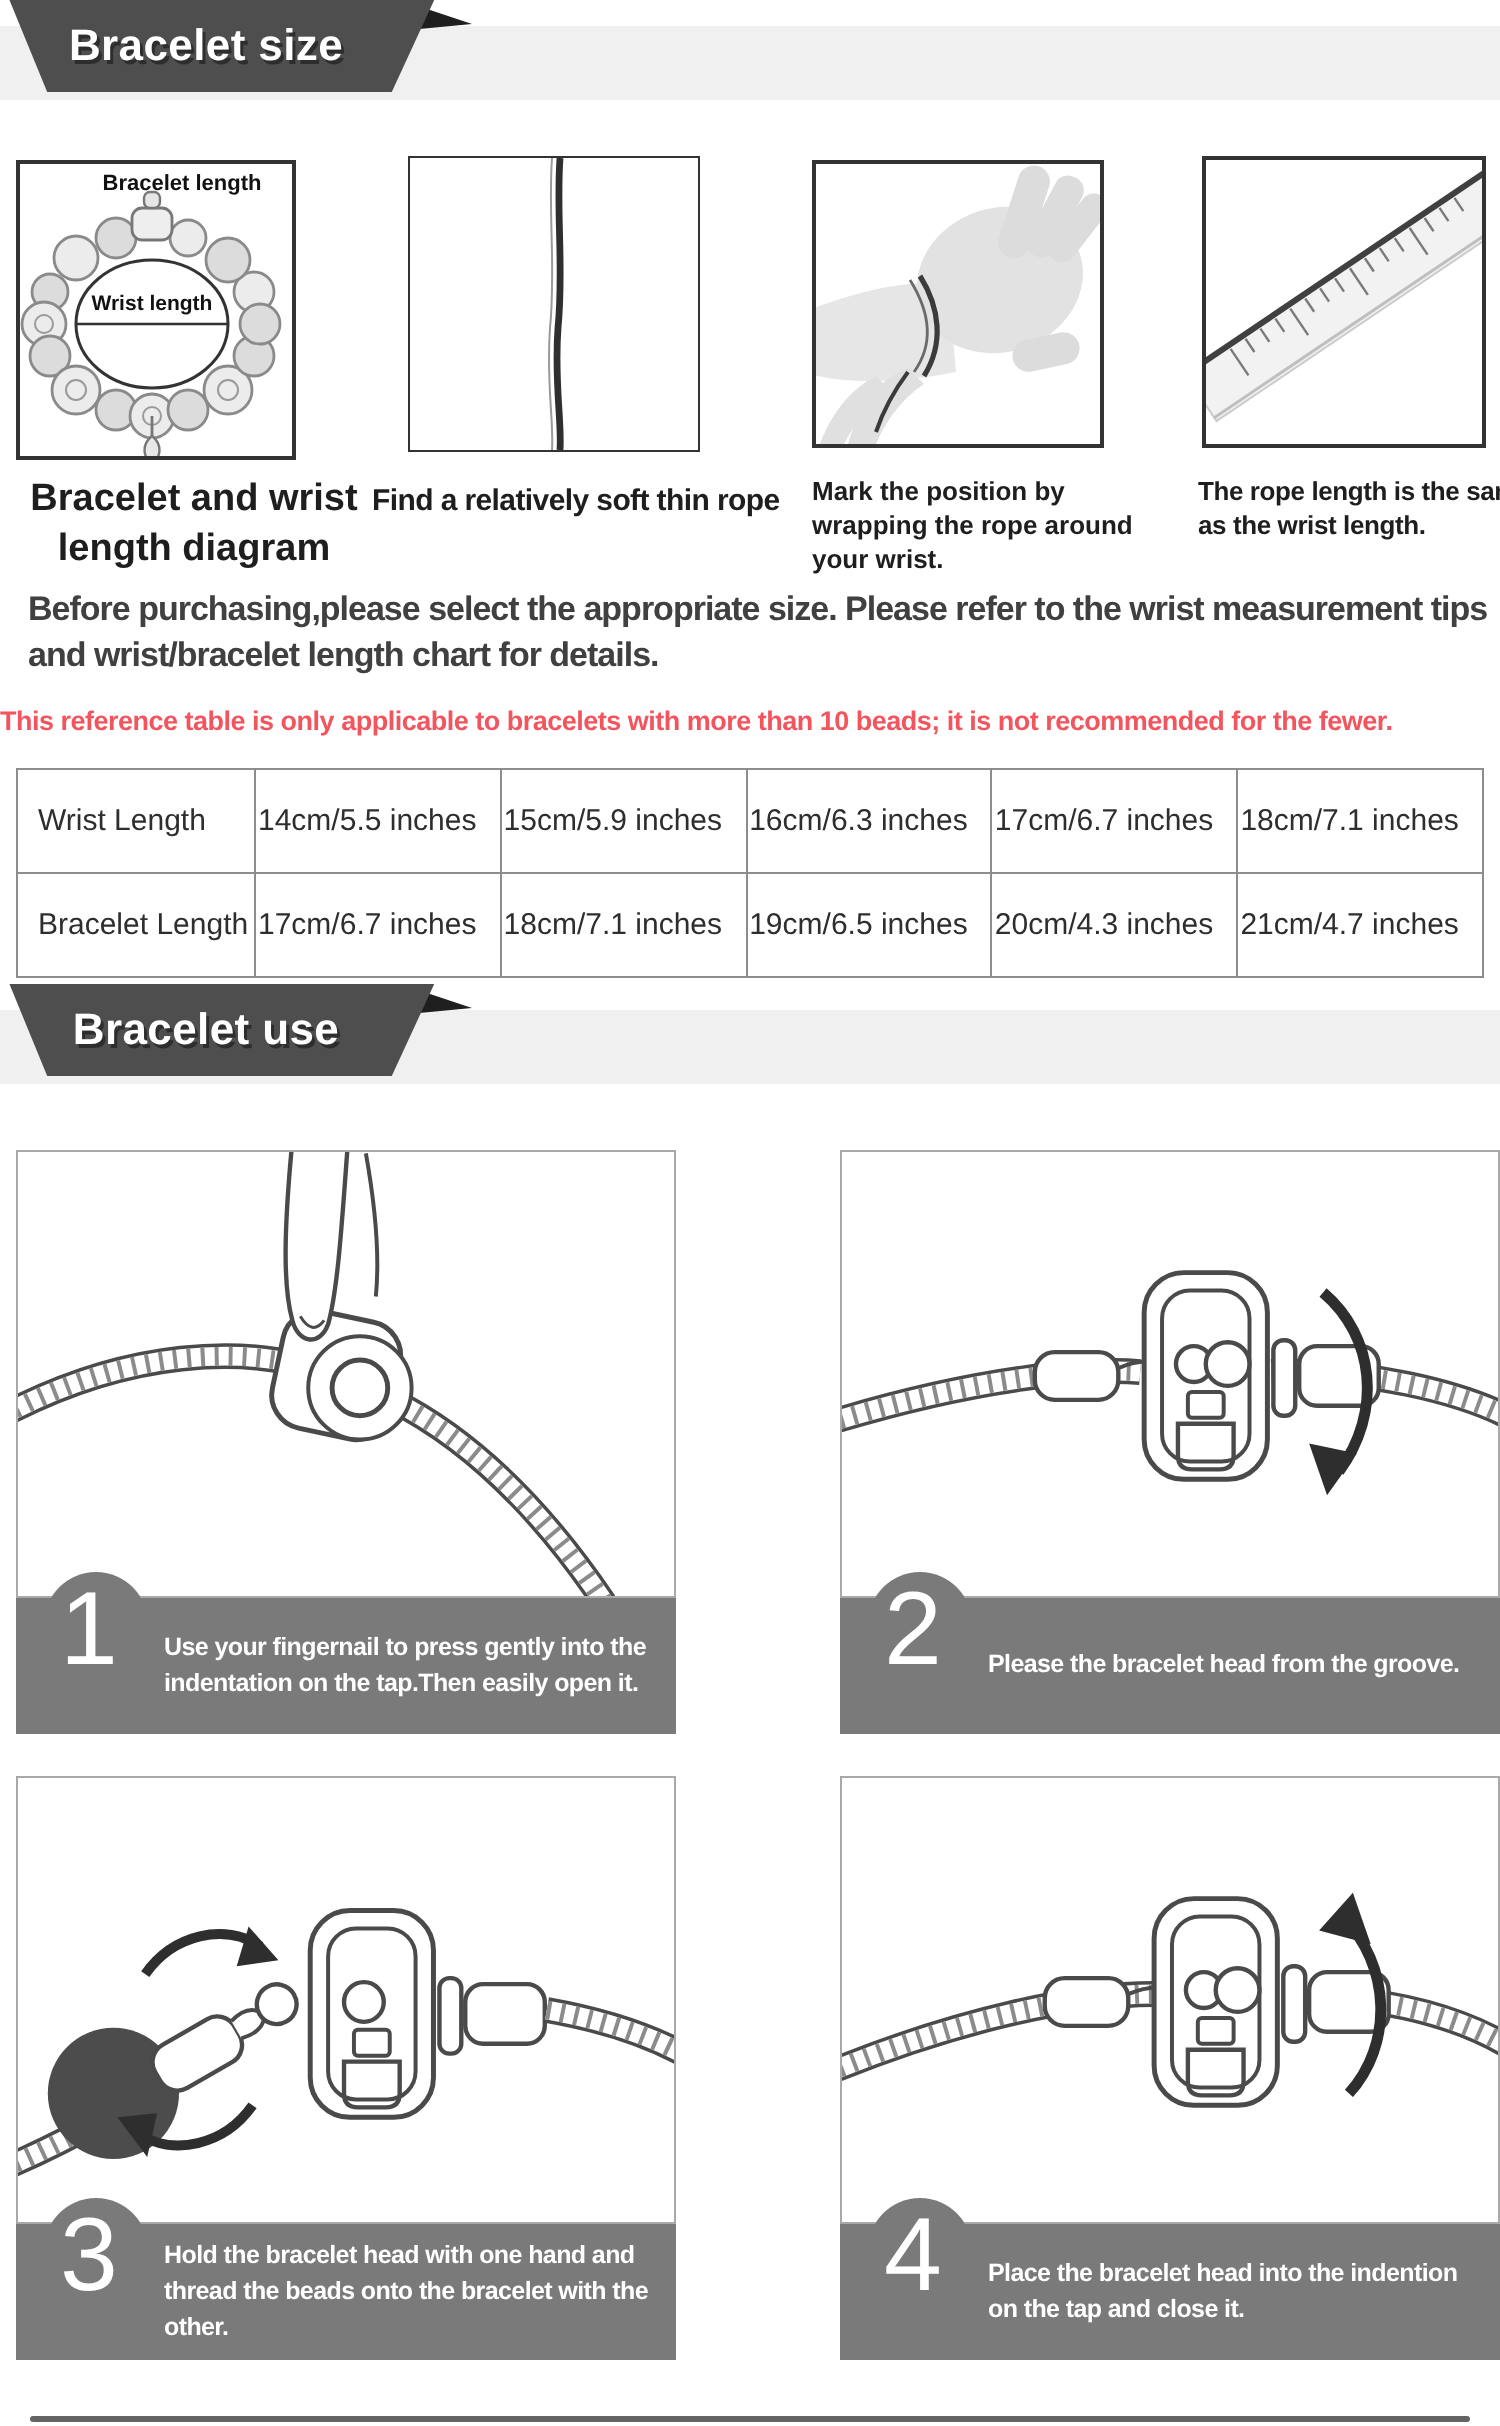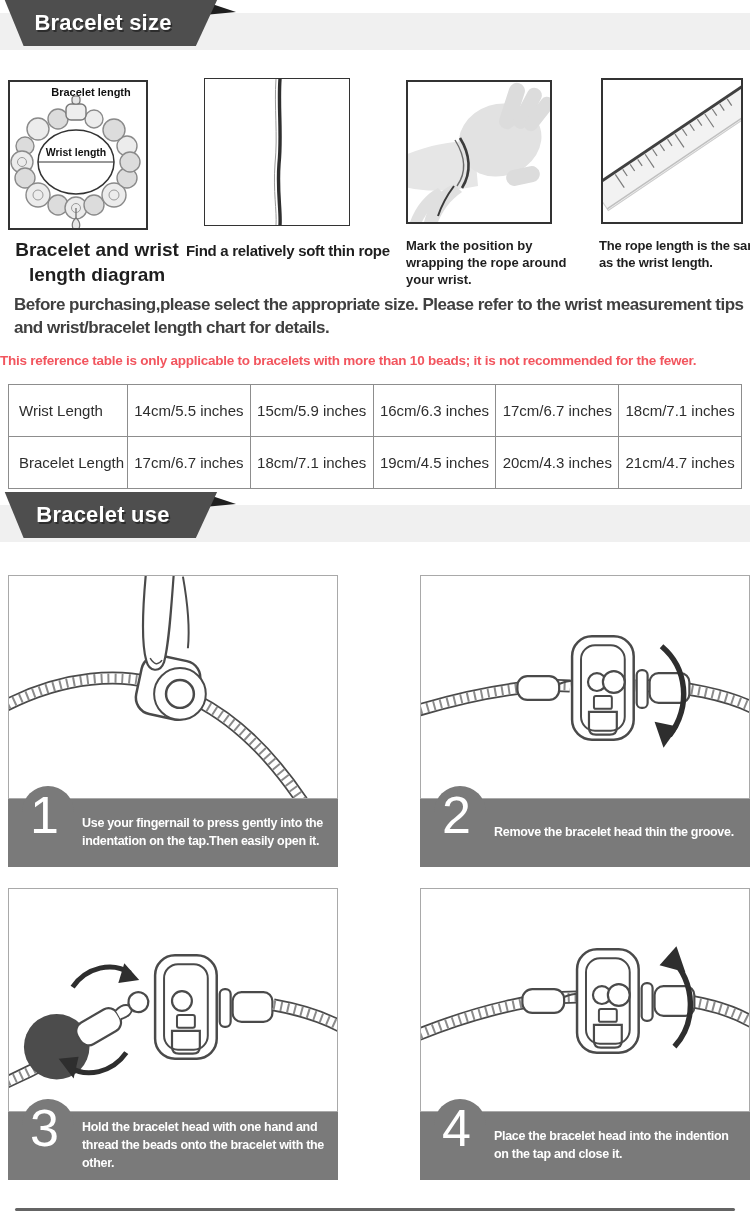--- a/index.html
+++ b/index.html
@@ -23,21 +23,21 @@
   .photo svg{display:block;}
   .fig-caption{position:absolute;margin:0;font-weight:700;color:#1e1e1e;line-height:1.3;font-size:13px;}
   .img-label{position:absolute;font-weight:700;color:#111;text-align:center;}
 
   .intro{position:absolute;left:14px;top:294px;width:732px;margin:0;font-size:17px;font-weight:700;
          color:#404040;letter-spacing:-0.5px;line-height:1.35;}
   .note{position:absolute;left:0;top:353px;margin:0;font-size:13.5px;font-weight:700;color:#f2555e;
          letter-spacing:-0.25px;white-space:nowrap;}
 
   .size-table{position:absolute;left:8px;top:384px;width:734px;border-collapse:collapse;background:#fff;}
-  .size-table td{border:1px solid #8d8d8d;height:49px;font-size:15px;color:#2e2e2e;text-align:center;}
+  .size-table td{border:1px solid #8d8d8d;height:49px;font-size:15px;color:#2e2e2e;}
   .size-table td.th{text-align:left;padding-left:10px;}
 
   
   .panel{position:absolute;width:330px;}
   .panel-art{height:222px;border:1px solid #a9a9a9;background:#fff;}
   .panel-art svg{display:block;width:100%;height:100%;}
   .step-bar{position:relative;height:68px;background:#7a7a7a;}
   .bump{position:absolute;left:14px;top:-13px;width:52px;height:26px;background:#7a7a7a;
         border-radius:26px 26px 0 0;}
   .step-num{position:absolute;left:22px;top:-10px;color:#fff;font-size:52px;font-weight:400;line-height:1;}
@@ -173,21 +173,21 @@
         <td>14cm/5.5 inches</td>
         <td>15cm/5.9 inches</td>
         <td>16cm/6.3 inches</td>
         <td>17cm/6.7 inches</td>
         <td>18cm/7.1 inches</td>
       </tr>
       <tr>
         <td class="th">Bracelet Length</td>
         <td>17cm/6.7 inches</td>
         <td>18cm/7.1 inches</td>
-        <td>19cm/4.5 inches</td>
+        <td>19cm/6.5 inches</td>
         <td>20cm/4.3 inches</td>
         <td>21cm/4.7 inches</td>
       </tr>
     </tbody>
   </table>
 
   <div class="sec-header" style="top:492px;">
     <div class="strip"></div>
     <div class="ribbon">
       <div class="ribbon-fold"></div>
@@ -252,21 +252,21 @@
         </g>
         <g>
           <path d="M 242,70 C 268,92 272,130 250,160" stroke="#2e2e2e" stroke-width="5.5" fill="none"></path>
           <polygon points="244,172 235,146 259,151" fill="#2e2e2e"></polygon>
         </g>
       </svg>
     </div>
     <div class="step-bar">
       <div class="bump"></div>
       <span class="step-num">2</span>
-      <p class="step-text">Remove the bracelet head thin the groove.</p>
+      <p class="step-text">Please the bracelet head from the groove.</p>
     </div>
   </div>
 
   <div class="panel" style="left:8px;top:888px;">
     <div class="panel-art">
       <svg viewBox="0 0 330 222">
         <g>
           <path d="M -8,196 C 30,180 60,162 88,142" fill="none" stroke="#4a4a4a" stroke-width="13"></path>
           <path d="M -8,196 C 30,180 60,162 88,142" fill="none" stroke="#ffffff" stroke-width="9.5"></path>
           <path d="M -8,196 C 30,180 60,162 88,142" fill="none" stroke="#8b8b8b" stroke-width="9.5" stroke-dasharray="2 5"></path>

